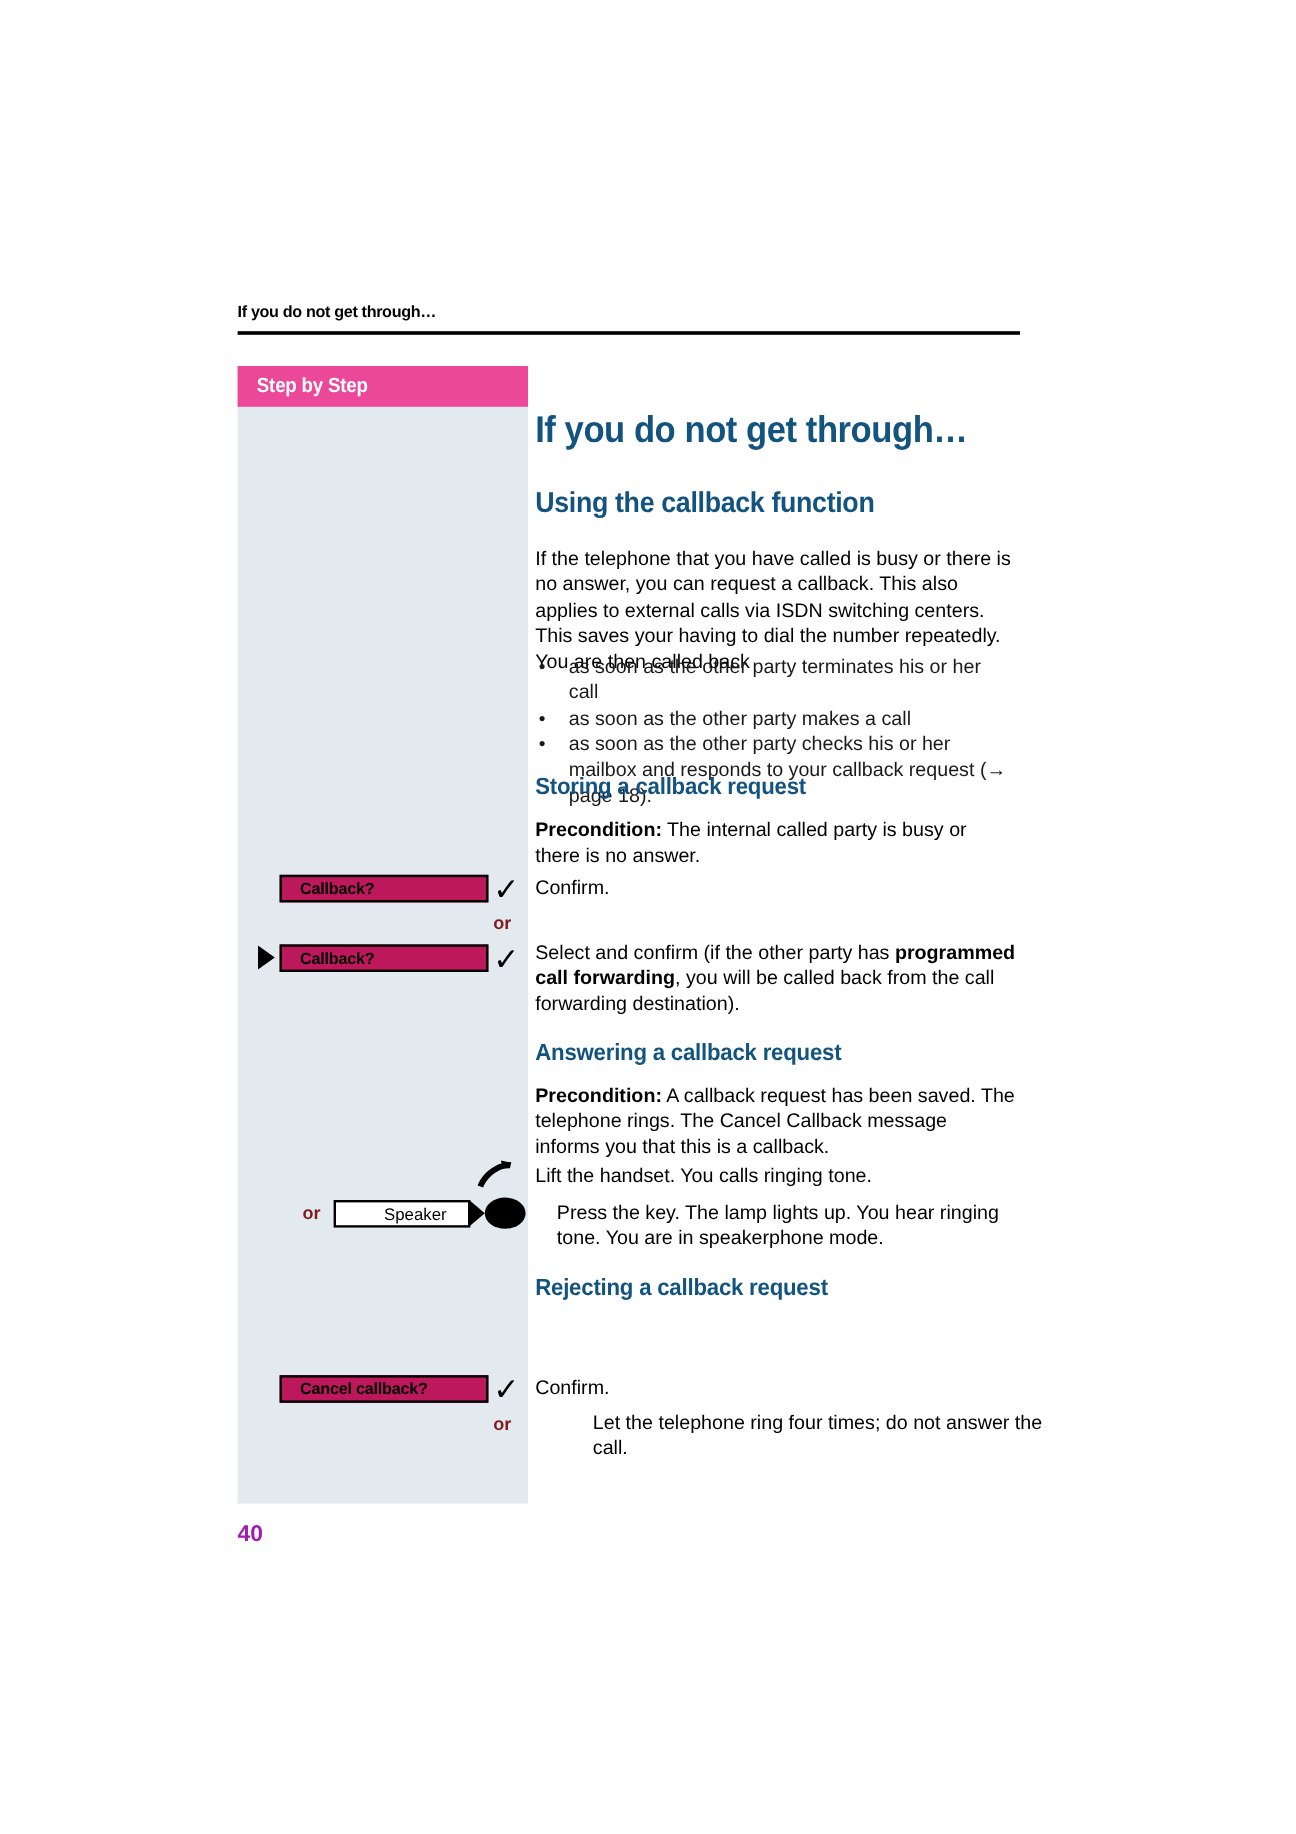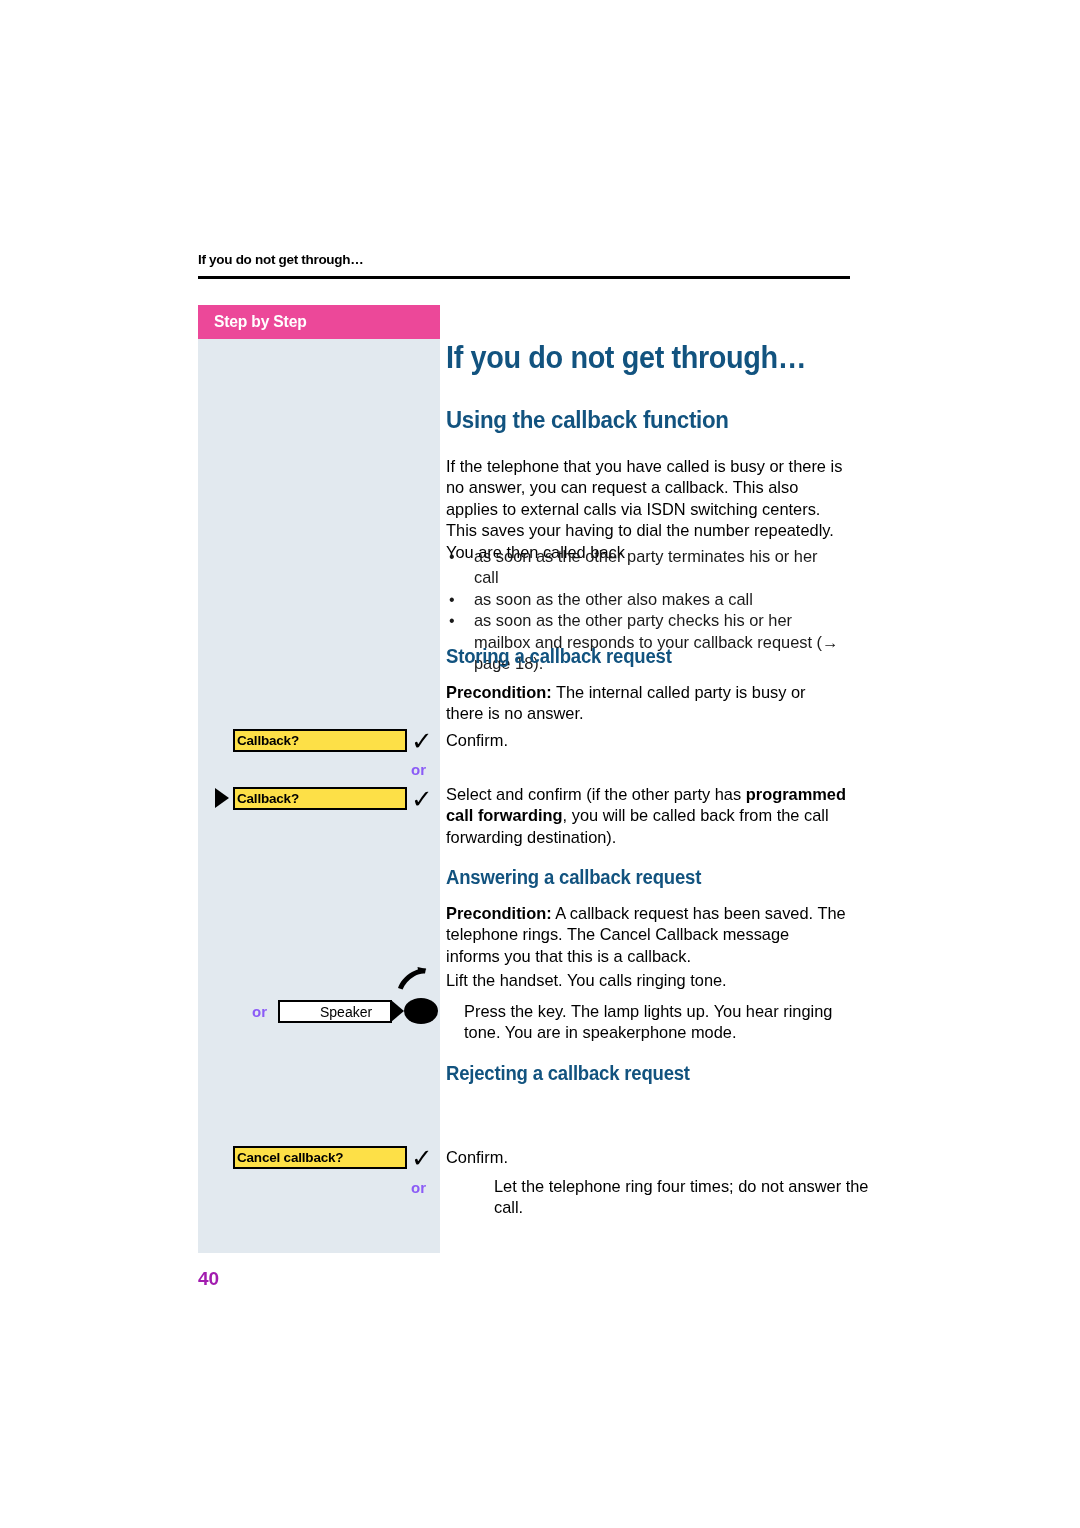--- a/index.html
+++ b/index.html
@@ -145,46 +145,46 @@
 
   
   .abs { position: absolute; }
 
   
   .soft-key {
     position: absolute;
     height: 23px;
     box-sizing: border-box;
     border: 2.5px solid #000000;
-    background: #fde047;
+    background: #be185d;
     color: #000000;
     font-size: 13.5px;
     font-weight: bold;
     letter-spacing: -0.2px;
     line-height: 18px;
-    padding: 0px 0 0 2px;
+    padding: 0px 0 0 15px;
     font-family: "Liberation Sans", sans-serif;
     display: flex;
     align-items: center;
   }
 
   .checkmark {
     position: absolute;
     font-size: 26px;
     line-height: 26px;
     color: #000000;
     font-family: "Liberation Sans", sans-serif;
     font-weight: 300;
   }
 
   .or-label {
     position: absolute;
     font-size: 15px;
     font-weight: bold;
-    color: #8b5cf6;
+    color: #7f1d1d;
     font-family: "Liberation Sans", sans-serif;
   }
 
   .nav-triangle {
     position: absolute;
     width: 0; height: 0;
     border-left: 14px solid #000000;
     border-top: 10px solid transparent;
     border-bottom: 10px solid transparent;
   }
@@ -253,21 +253,21 @@
 
   <p class="body-text abs" style="left:446px; top:456px; width:400px;">If the telephone that you have called is busy or there is no answer, you can request a callback. This also applies to external calls via ISDN switching centers. This saves your having to dial the number repeatedly. You are then called back</p>
 
   <ul class="bullet-list abs" style="left:446px; top:546px; width:400px;">
     <li>
       <span class="bullet-dot">•</span>
       <span>as soon as the other party terminates his or her call</span>
     </li>
     <li>
       <span class="bullet-dot">•</span>
-      <span>as soon as the other also makes a call</span>
+      <span>as soon as the other party makes a call</span>
     </li>
     <li>
       <span class="bullet-dot">•</span>
       <span>as soon as the other party checks his or her mailbox and responds to your callback request (→ page 18).</span>
     </li>
   </ul>
 
   <h3 class="subsection-title abs" style="left:446px; top:645px; width:400px;">Storing a callback request</h3>
 
   <p class="body-text abs" style="left:446px; top:682px; width:400px;">

